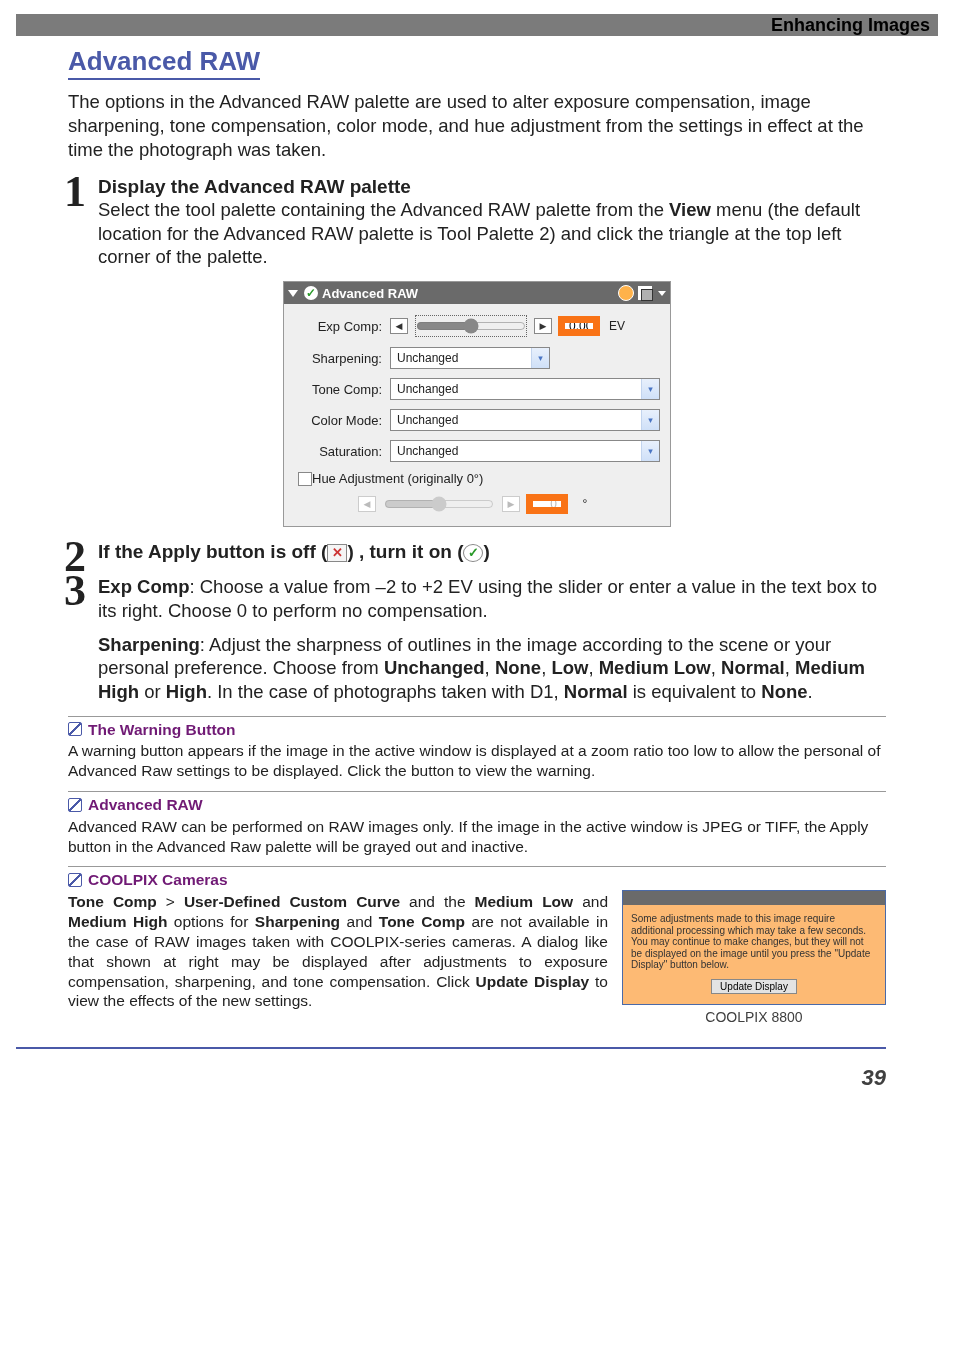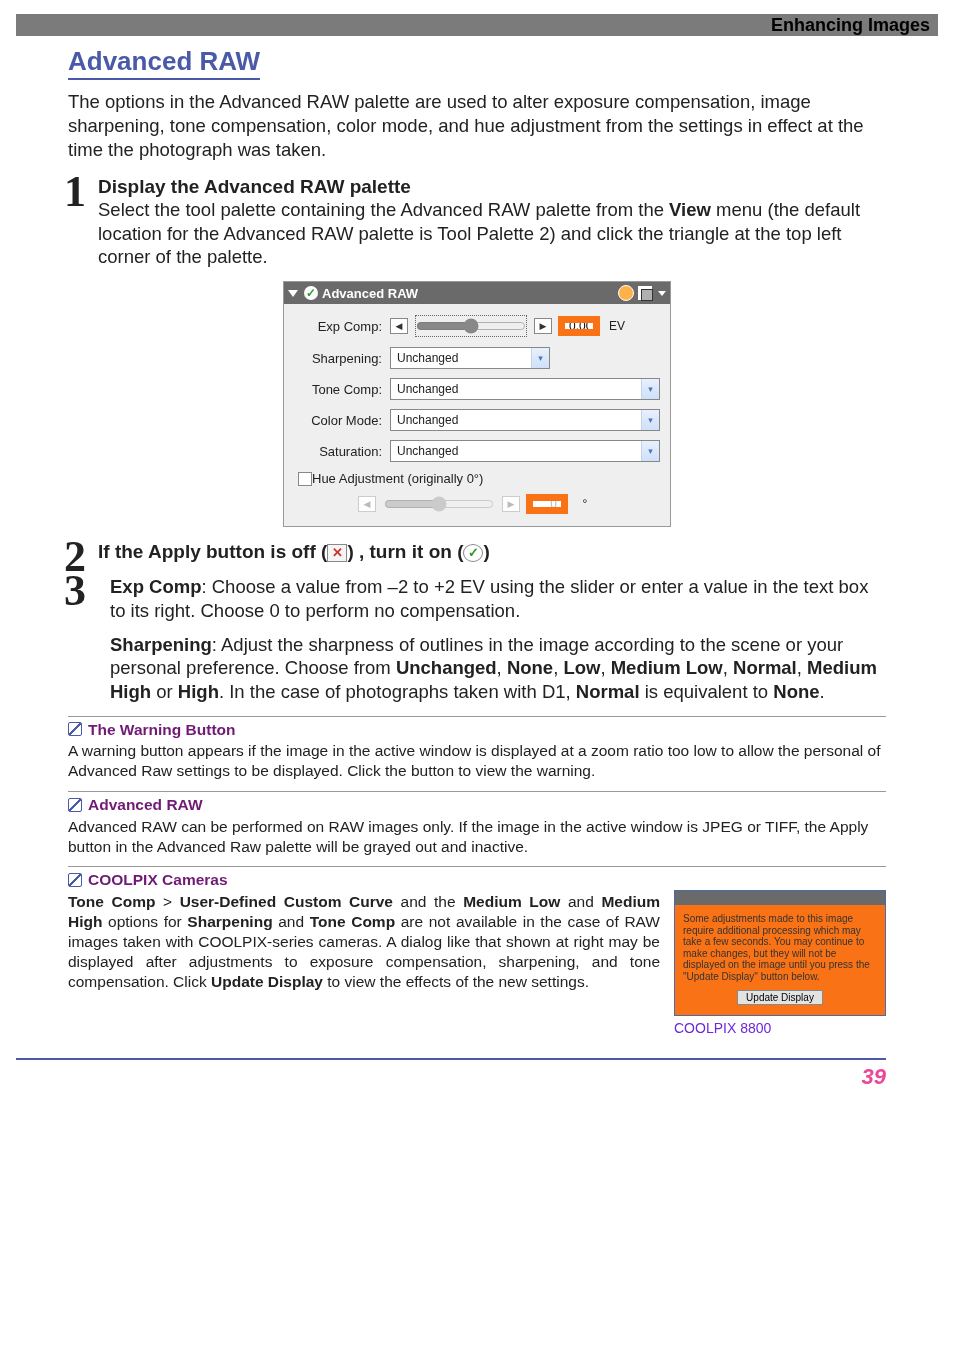--- a/index.html
+++ b/index.html
@@ -56,21 +56,21 @@
     font-family: Georgia, serif;
   }
   .step-title {
     font-weight: bold;
     font-size: 19px;
   }
   .step-body {
     font-size: 18.5px;
     line-height: 1.28;
   }
-  .step-body p { margin: 0 0 10px 12px; }
+  .step-body p { margin: 0 0 10px 0; }
 
   
   .palette-wrap {
     display: flex;
     justify-content: center;
     margin: 8px 0 14px 0;
   }
   .palette {
     width: 388px;
     border: 1px solid #999;
@@ -229,51 +229,52 @@
   }
   .note-body { margin: 2px 0 10px 0; }
 
   .coolpix-wrap {
     display: flex;
     gap: 14px;
     align-items: flex-start;
   }
   .coolpix-wrap .txt { flex: 1; }
   .dialog {
-    width: 212px;
+    width: 264px;
     border: 1px solid #4a6aa8;
-    background: #f97316;
+    background: #fdba74;
     font-family: Tahoma, Arial, sans-serif;
     font-size: 10px;
     color: #333;
   }
   .dialog-title { height: 14px; background:#6a6a6a; }
   .dialog-body { padding: 8px 8px 10px 8px; line-height:1.15; }
   .dialog-btn {
     display:block; margin: 8px auto 0 auto;
     border: 1px solid #888;
     background: #e3e3e3;
     padding: 1px 8px;
     font-size: 10px;
   }
   .coolpix-caption {
+    text-align: center;
     font-size: 14px;
     margin-top: 4px;
-    color: #6d28d9;
+    color: #404040;
   }
 
   .footer {
     margin: 20px 52px 0 0;
     border-top: 2px solid #4a59a8;
     text-align: right;
-    padding-top: 4px;
+    padding-top: 16px;
     font-style: italic;
     font-weight: bold;
     font-size: 22px;
-    color: #ec4899;
+    color: #404040;
   }
 </style>
 </head>
 <body>
 
 <div class="page">
   <div class="header-bar">
     <span>Enhancing Images</span>
   </div>
 

